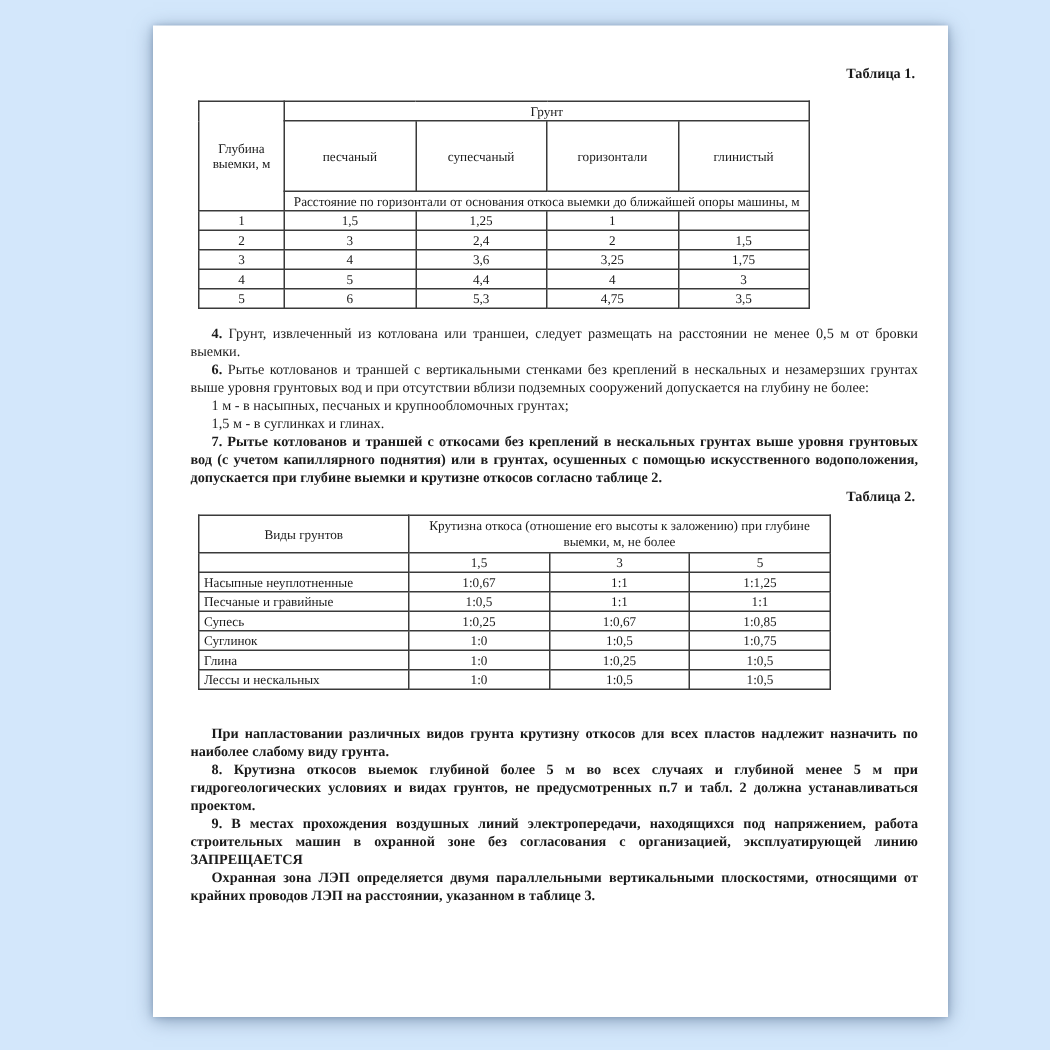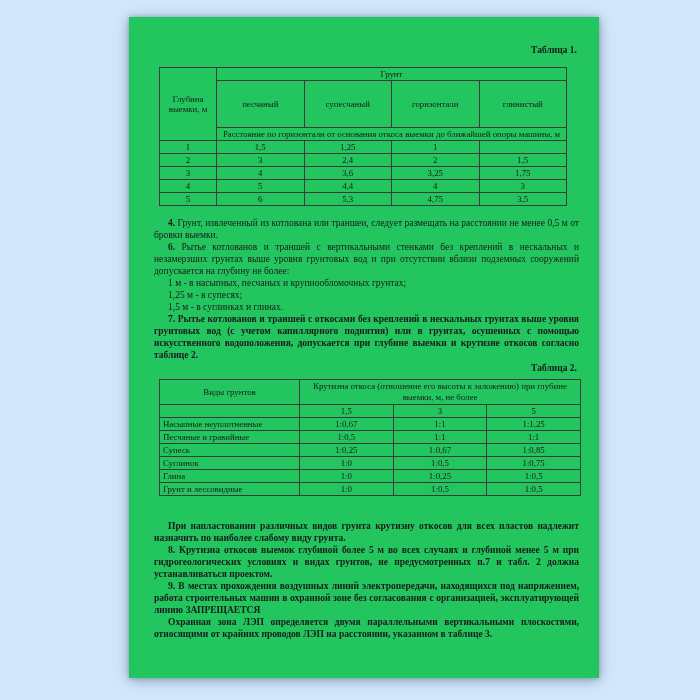--- a/index.html
+++ b/index.html
@@ -5,23 +5,23 @@
   html,body{margin:0;padding:0;}
   body{
     width:700px;height:700px;
     background:#d3e7fb;
     position:relative;
     overflow:hidden;
     font-family:"Liberation Serif","DejaVu Serif",serif;
   }
   .paper{
     position:absolute;
-    left:129px;top:17px;
-    width:470px;height:661px;
-    background:#22c55e;
+    left:102px;top:17px;
+    width:530px;height:661px;
+    background:#ffffff;
     box-shadow:0 2px 12px rgba(70,95,130,0.55), 0 0 4px rgba(70,95,130,0.35);
   }
   .content{
     padding:27px 20px 0 25px;
     color:#1b1b1b;
     font-size:9.5px;
     line-height:12px;
     text-align:justify;
   }
   .caption{
@@ -113,21 +113,20 @@
             <td>4,75</td>
             <td>3,5</td>
           </tr>
         </tbody>
     </table>
 
     <div id="midParas">
         <div class="para"><span class="pnum">4. </span>Грунт, извлеченный из котлована или траншеи, следует размещать на расстоянии не менее 0,5 м от бровки выемки.</div>
         <div class="para"><span class="pnum">6. </span>Рытье котлованов и траншей с вертикальными стенками без креплений в нескальных и незамерзших грунтах выше уровня грунтовых вод и при отсутствии вблизи подземных сооружений допускается на глубину не более:</div>
         <div class="para">1 м - в насыпных, песчаных и крупнообломочных грунтах;</div>
-        <div class="para">1,25 м - в супесях;</div>
         <div class="para">1,5 м - в суглинках и глинах.</div>
         <div class="para bold"><span class="pnum">7. </span>Рытье котлованов и траншей с откосами без креплений в нескальных грунтах выше уровня грунтовых вод (с учетом капиллярного поднятия) или в грунтах, осушенных с помощью искусственного водоположения, допускается при глубине выемки и крутизне откосов согласно таблице 2.</div>
       </div>
 
     <div class="caption second">Таблица 2.</div>
 
     <table id="table2">
       <tbody>
         <tr>
           <td style="width:135px">Виды грунтов</td>
@@ -165,21 +164,21 @@
             <td>1:0,5</td>
             <td>1:0,75</td>
           </tr>
           <tr>
             <td class="lbl">Глина</td>
             <td>1:0</td>
             <td>1:0,25</td>
             <td>1:0,5</td>
           </tr>
           <tr>
-            <td class="lbl">Грунт и лессовидные</td>
+            <td class="lbl">Лессы и нескальных</td>
             <td>1:0</td>
             <td>1:0,5</td>
             <td>1:0,5</td>
           </tr>
         </tbody>
     </table>
 
     <div id="botParas">
         <div class="para bold">При напластовании различных видов грунта крутизну откосов для всех пластов надлежит назначить по наиболее слабому виду грунта.</div>
         <div class="para bold"><span class="pnum">8. </span>Крутизна откосов выемок глубиной более 5 м во всех случаях и глубиной менее 5 м при гидрогеологических условиях и видах грунтов, не предусмотренных п.7 и табл. 2 должна устанавливаться проектом.</div>

